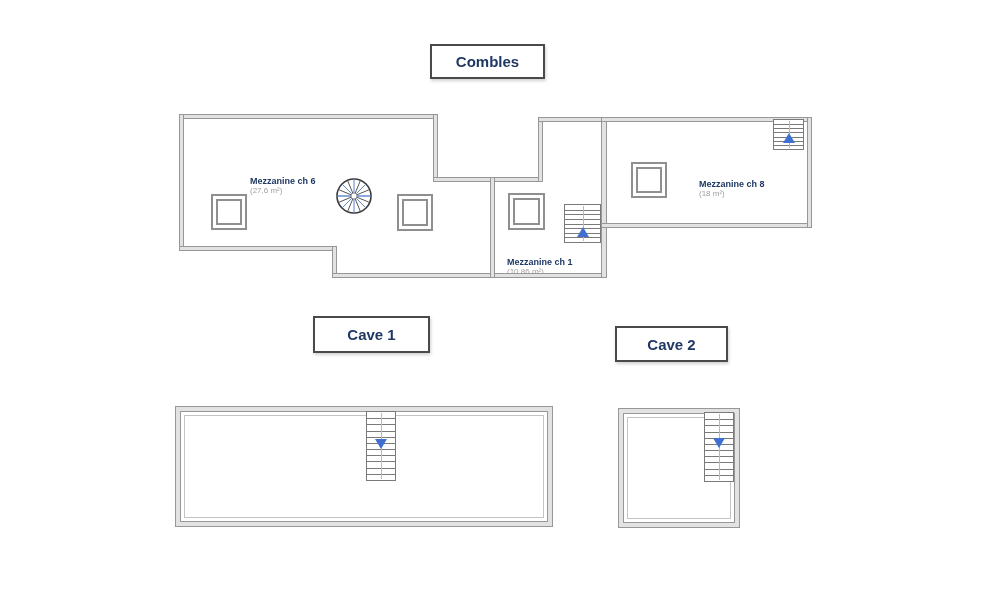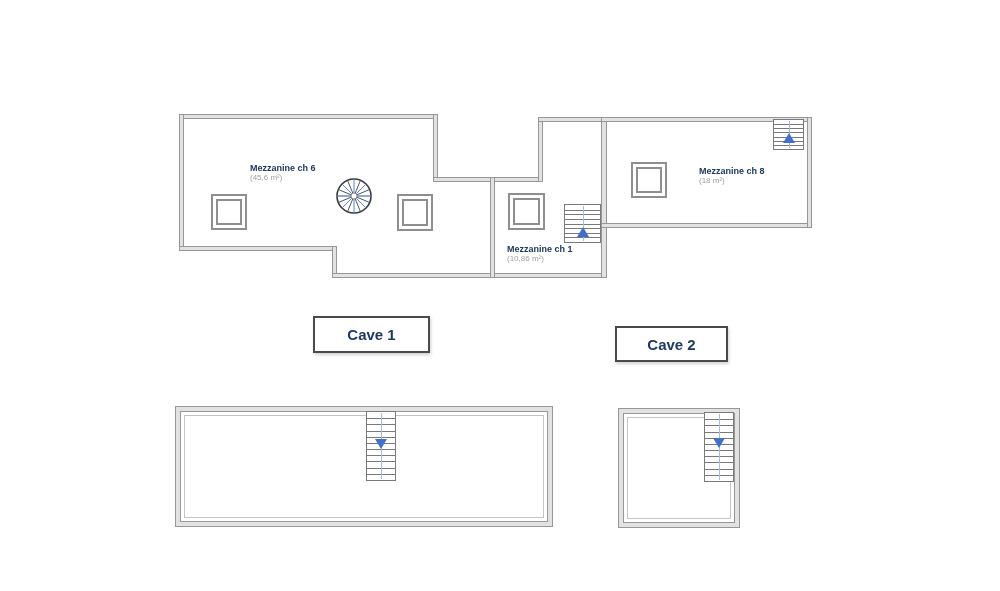--- a/index.html
+++ b/index.html
@@ -9,21 +9,21 @@
   }
   
   .title-box{
     position:absolute;box-sizing:border-box;background:#ffffff;
     border:2px solid #4a4a4a;display:flex;align-items:center;justify-content:center;
     font-weight:bold;font-size:15px;color:#1f3864;
     box-shadow:1px 2px 3px rgba(0,0,0,0.18);
   }
   
   .room-label{position:absolute;line-height:1.1;white-space:nowrap;}
-  .room-name{font-weight:bold;font-size:9px;color:#1f3864;}
+  .room-name{font-weight:bold;font-size:9px;color:#1f3864;margin-top:13px;}
   .room-area{font-size:8px;color:#a0a0a0;}
   
   .wall{
     position:absolute;box-sizing:border-box;background:#e2e2e2;
     border:1px solid #979797;
   }
   
   .cave{position:absolute;box-sizing:border-box;background:#e2e2e2;border:1px solid #979797;}
   .cave-inner{position:absolute;inset:4px;background:#ffffff;border:1px solid #979797;}
   .cave-line{position:absolute;inset:8px;border:1px solid #c4c4c4;background:transparent;}
@@ -37,26 +37,27 @@
   .arrow{position:absolute;width:0;height:0;}
   .arrow.up{border-left:6px solid transparent;border-right:6px solid transparent;border-bottom:10px solid #3f6fd0;}
   .arrow.down{border-left:6px solid transparent;border-right:6px solid transparent;border-top:10px solid #3f6fd0;}
   .spiral{position:absolute;}
 </style>
 </head>
 <body>
 
 <div id="plan">
 
+  <div class="title-box" style="left: 430px; top: 44px; width: 115px; height: 35px;">Combles</div>
   <div class="title-box" style="left: 313px; top: 316px; width: 117px; height: 37px;">Cave 1</div>
   <div class="title-box" style="left: 615px; top: 326px; width: 113px; height: 36px;">Cave 2</div>
 
   <div class="room-label" style="left: 250px; top: 164px;">
     <div class="room-name">Mezzanine ch 6</div>
-    <div class="room-area">(45,6 m²)</div>
+    <div class="room-area">(27,6 m²)</div>
   </div>
   <div class="room-label" style="left: 507px; top: 245px;">
     <div class="room-name">Mezzanine ch 1</div>
     <div class="room-area">(10,86 m²)</div>
   </div>
   <div class="room-label" style="left: 699px; top: 167px;">
     <div class="room-name">Mezzanine ch 8</div>
     <div class="room-area">(18 m²)</div>
   </div>
   <div class="room-label" style="left: 285px; top: 452px;">

